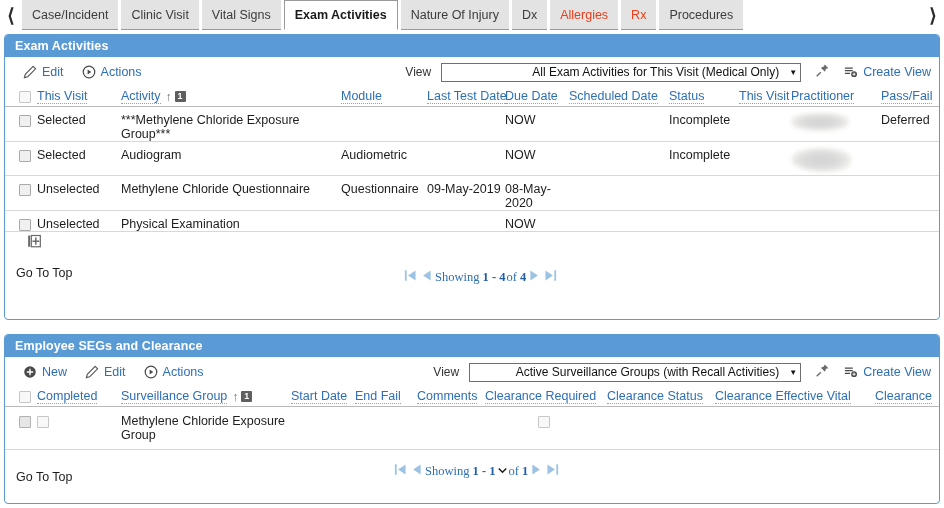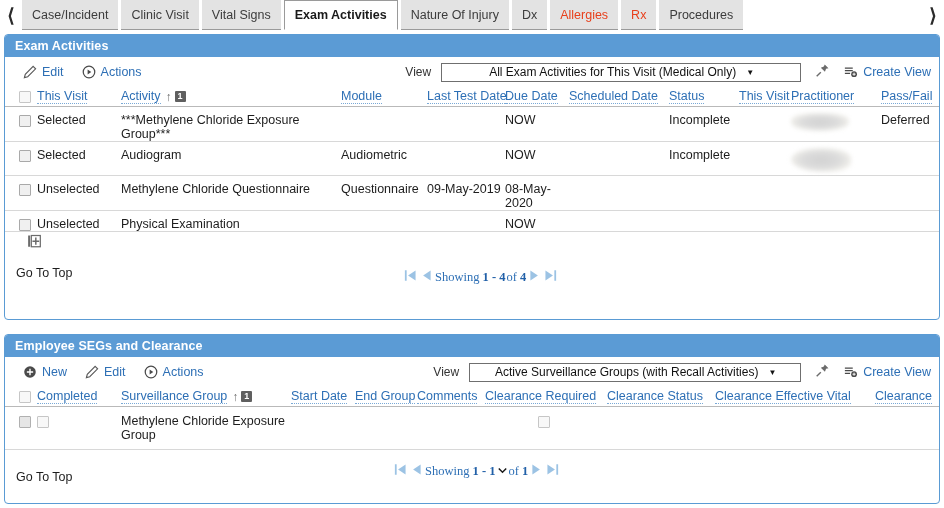--- a/index.html
+++ b/index.html
@@ -66,21 +66,21 @@
   .tb-ico svg { display: block; }
 
   .view-group {
     position: absolute; right: 8px; top: 0; height: 30px;
     display: flex; align-items: center; gap: 8px;
   }
   .view-label { font-size: 12px; color: #333; margin-right: 2px; }
   .view-select {
     height: 19px; min-width: 240px;
     border: 1px solid #6f6f6f; background: #ffffff;
-    display: flex; align-items: center; justify-content: center;
+    display: flex; align-items: center; justify-content: flex-end;
     font-size: 12px; color: #111; padding: 0 3px 0 4px; cursor: pointer;
     white-space: nowrap;
   }
   .sel-caret { font-size: 8px; color: #111; padding-left: 10px; }
   .pin-btn { cursor: pointer; display: flex; align-items: center; padding: 0 6px; }
   .create-view {
     display: flex; align-items: center; gap: 5px;
     color: #2d6fb5; font-size: 12.5px; cursor: pointer; white-space: nowrap;
   }
 
@@ -439,21 +439,21 @@
       </colgroup>
       <thead>
           <tr>
             <th style="text-align:right;padding-right:4px"><span class="cb light"></span></th>
             <th colspan="2"><span class="hdr">Completed</span></th>
             <th><span class="hdr">Surveillance Group</span><span class="sort-wrap">
                 <span class="sort-arrow">↑</span>
                 <span class="sort-badge">1</span>
               </span></th>
             <th><span class="hdr">Start Date</span></th>
-            <th><span class="hdr">End Group</span></th>
+            <th><span class="hdr">End Fail</span></th>
             <th><span class="hdr">Comments</span></th>
             <th><span class="hdr">Clearance Required</span></th>
             <th><span class="hdr">Clearance Status</span></th>
             <th><span class="hdr">Clearance Effective Vital</span></th>
             <th><span class="hdr">Clearance</span></th>
           </tr>
         </thead>
       <tbody>
           <tr>
             <td style="text-align:right;padding-right:4px"><span class="cb dim"></span></td>

